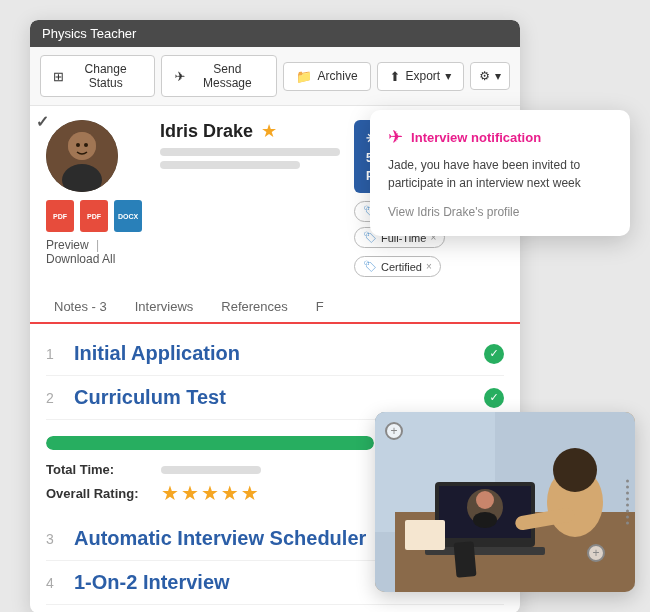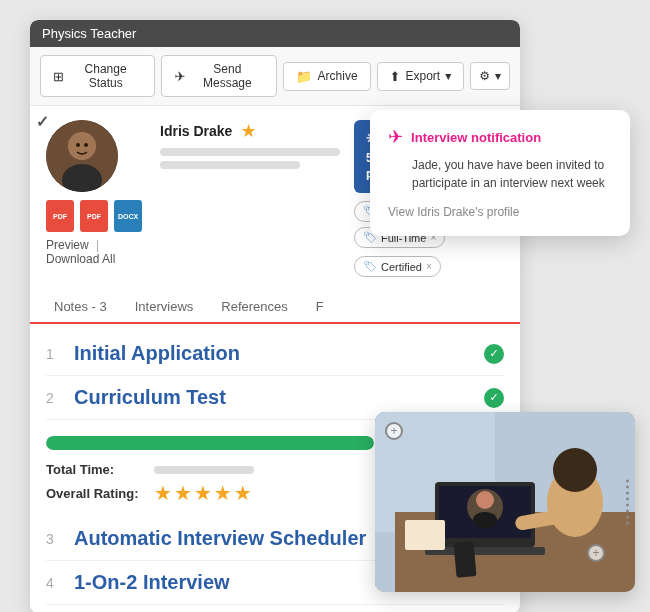--- a/index.html
+++ b/index.html
@@ -110,21 +110,21 @@
     }
 
     .profile-name-row {
       display: flex;
       align-items: center;
       gap: 8px;
       margin-bottom: 6px;
     }
 
     .profile-name {
-      font-size: 14px;
+      font-size: 18px;
       font-weight: 700;
       color: #222;
     }
 
     .star-icon {
       color: #f5a623;
       font-size: 18px;
     }
 
     .profile-lines {
@@ -334,21 +334,21 @@
     .stats-row {
       padding: 4px 16px;
       display: flex;
       flex-direction: column;
       gap: 4px;
     }
 
     .stat-line {
       display: flex;
       align-items: center;
-      gap: 8px;
+      gap: 15px;
       font-size: 13px;
     }
 
     .stat-label {
       font-weight: 600;
       color: #333;
       min-width: 100px;
     }
 
     .stat-bar {
@@ -394,21 +394,20 @@
       font-size: 13px;
       font-weight: 700;
       color: #e91e8c;
     }
 
     .notif-body {
       font-size: 12px;
       color: #444;
       line-height: 1.5;
       margin-bottom: 10px;
-      margin-left: 24px;
     }
 
     .notif-link {
       font-size: 12px;
       color: #888;
       text-decoration: none;
       cursor: pointer;
     }
 
     

